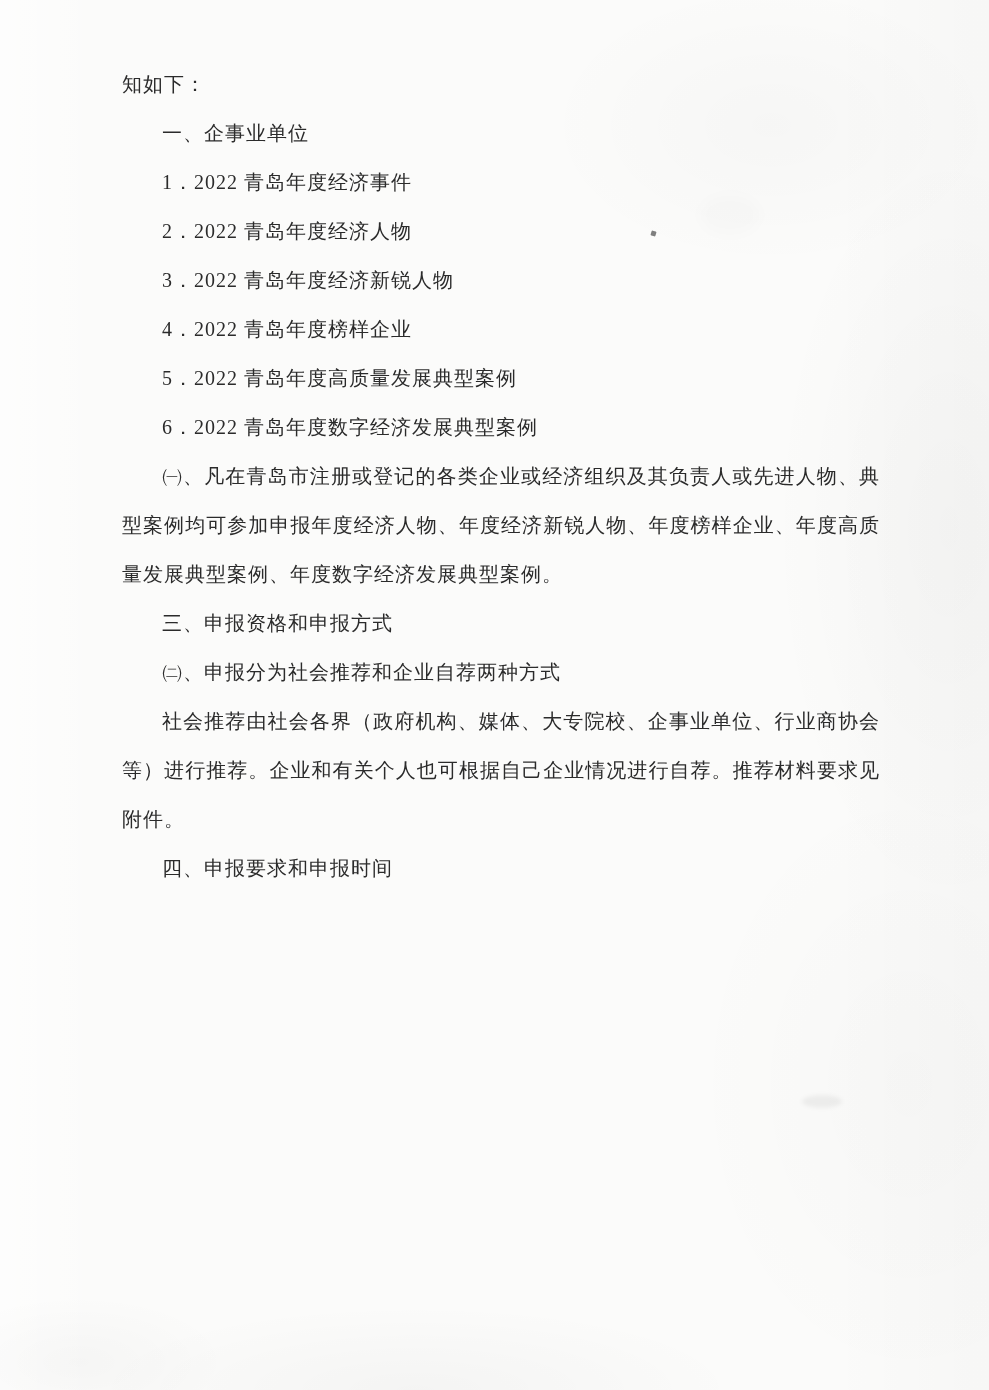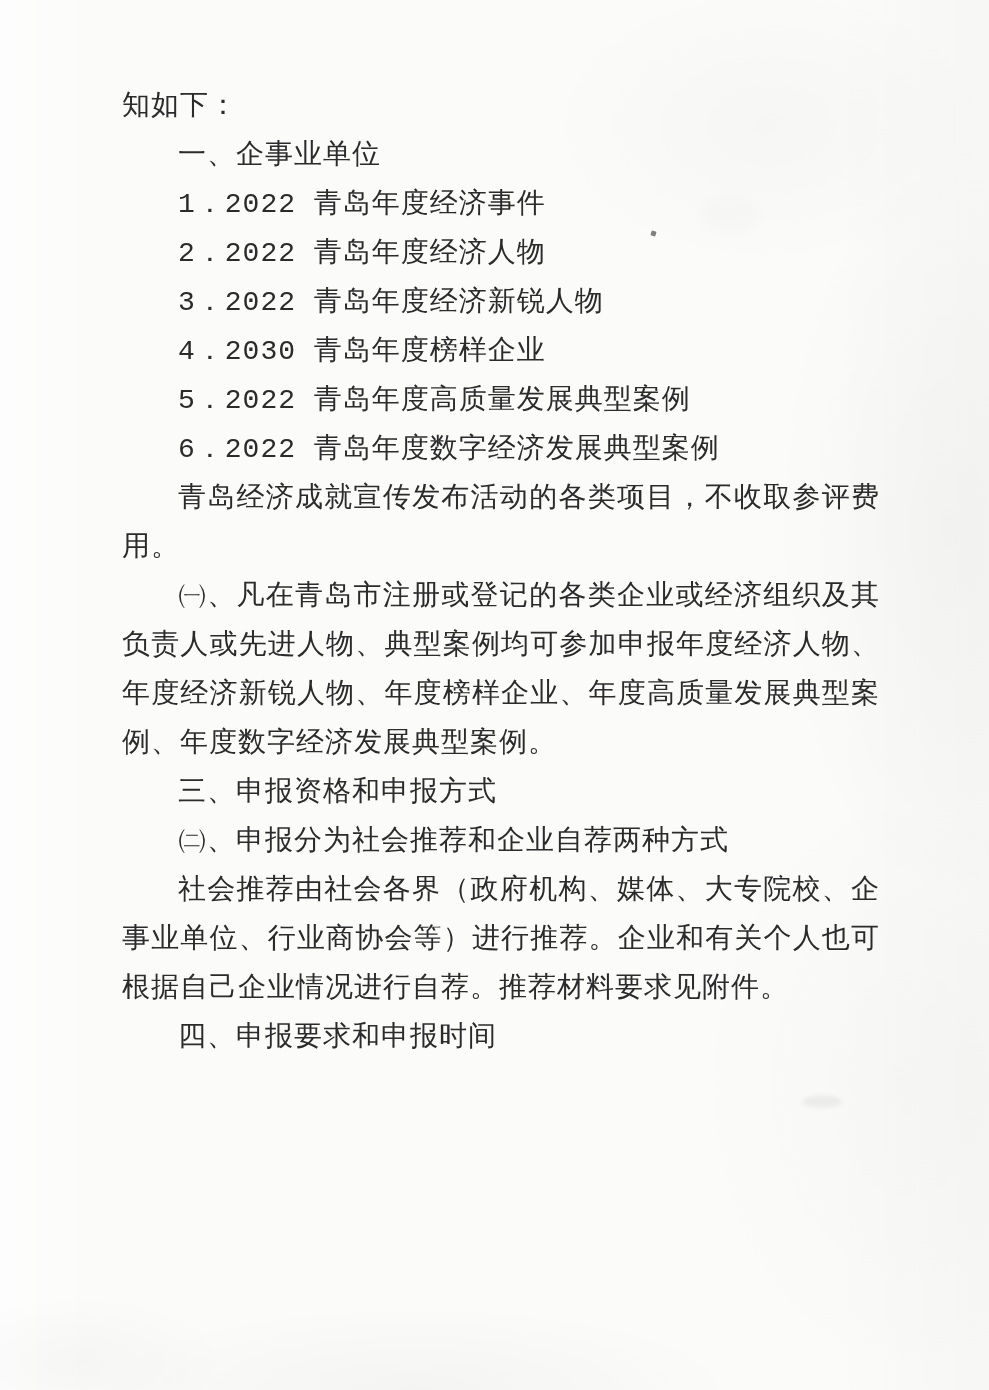--- a/index.html
+++ b/index.html
@@ -19,29 +19,28 @@
       radial-gradient(ellipse 240px 520px at 96% 38%, rgba(0,0,0,0.022), transparent 75%),
       radial-gradient(ellipse 300px 420px at 92% 78%, rgba(0,0,0,0.016), transparent 75%),
       radial-gradient(ellipse 420px 110px at 42% 100%, rgba(0,0,0,0.028), transparent 78%),
       radial-gradient(ellipse 200px 90px at 8% 98%, rgba(0,0,0,0.025), transparent 75%),
       linear-gradient(to right, rgba(255,255,255,0.6), transparent 10%, transparent 84%, rgba(0,0,0,0.015) 98%),
       var(--paper, #fbfbfa);
   }
   .content {
     position: absolute;
     left: 122px;
-    top: 82px;
+    top: 60px;
     width: 758px;
-    font-size: 28px;
+    font-size: 20px;
     line-height: 49px;
     letter-spacing: 1px;
     color: var(--ink, #2b2b2b);
     text-align: justify;
     font-weight: 400;
-    font-family: Liberation Mono, monospace;
   }
   .para { text-indent: 2em; margin: 0; }
   .para.opening { text-indent: 0; }
   
   .speck-1 {
     position: absolute; left: 651px; top: 231px;
     width: 5px; height: 5px;
     background: rgba(45,45,45,0.6);
     border-radius: 1px;
     transform: rotate(18deg);
@@ -64,24 +63,23 @@
 </head>
 <body>
 
 <div class="page">
   <div class="content">
       <p class="para opening">知如下：</p>
       <p class="para">一、企事业单位</p>
       <p class="para">1．2022 青岛年度经济事件</p>
       <p class="para">2．2022 青岛年度经济人物</p>
       <p class="para">3．2022 青岛年度经济新锐人物</p>
-      <p class="para">4．2030 青岛年度榜样企业</p>
+      <p class="para">4．2022 青岛年度榜样企业</p>
       <p class="para">5．2022 青岛年度高质量发展典型案例</p>
       <p class="para">6．2022 青岛年度数字经济发展典型案例</p>
-      <p class="para">青岛经济成就宣传发布活动的各类项目，不收取参评费用。</p>
       <p class="para">㈠、凡在青岛市注册或登记的各类企业或经济组织及其负责人或先进人物、典型案例均可参加申报年度经济人物、年度经济新锐人物、年度榜样企业、年度高质量发展典型案例、年度数字经济发展典型案例。</p>
       <p class="para">三、申报资格和申报方式</p>
       <p class="para">㈡、申报分为社会推荐和企业自荐两种方式</p>
       <p class="para">社会推荐由社会各界（政府机构、媒体、大专院校、企事业单位、行业商协会等）进行推荐。企业和有关个人也可根据自己企业情况进行自荐。推荐材料要求见附件。</p>
       <p class="para">四、申报要求和申报时间</p>
     </div>
   <div class="speck-1"></div>
   <div class="smudge-1"></div>
   <div class="smudge-2"></div>
 </div>

